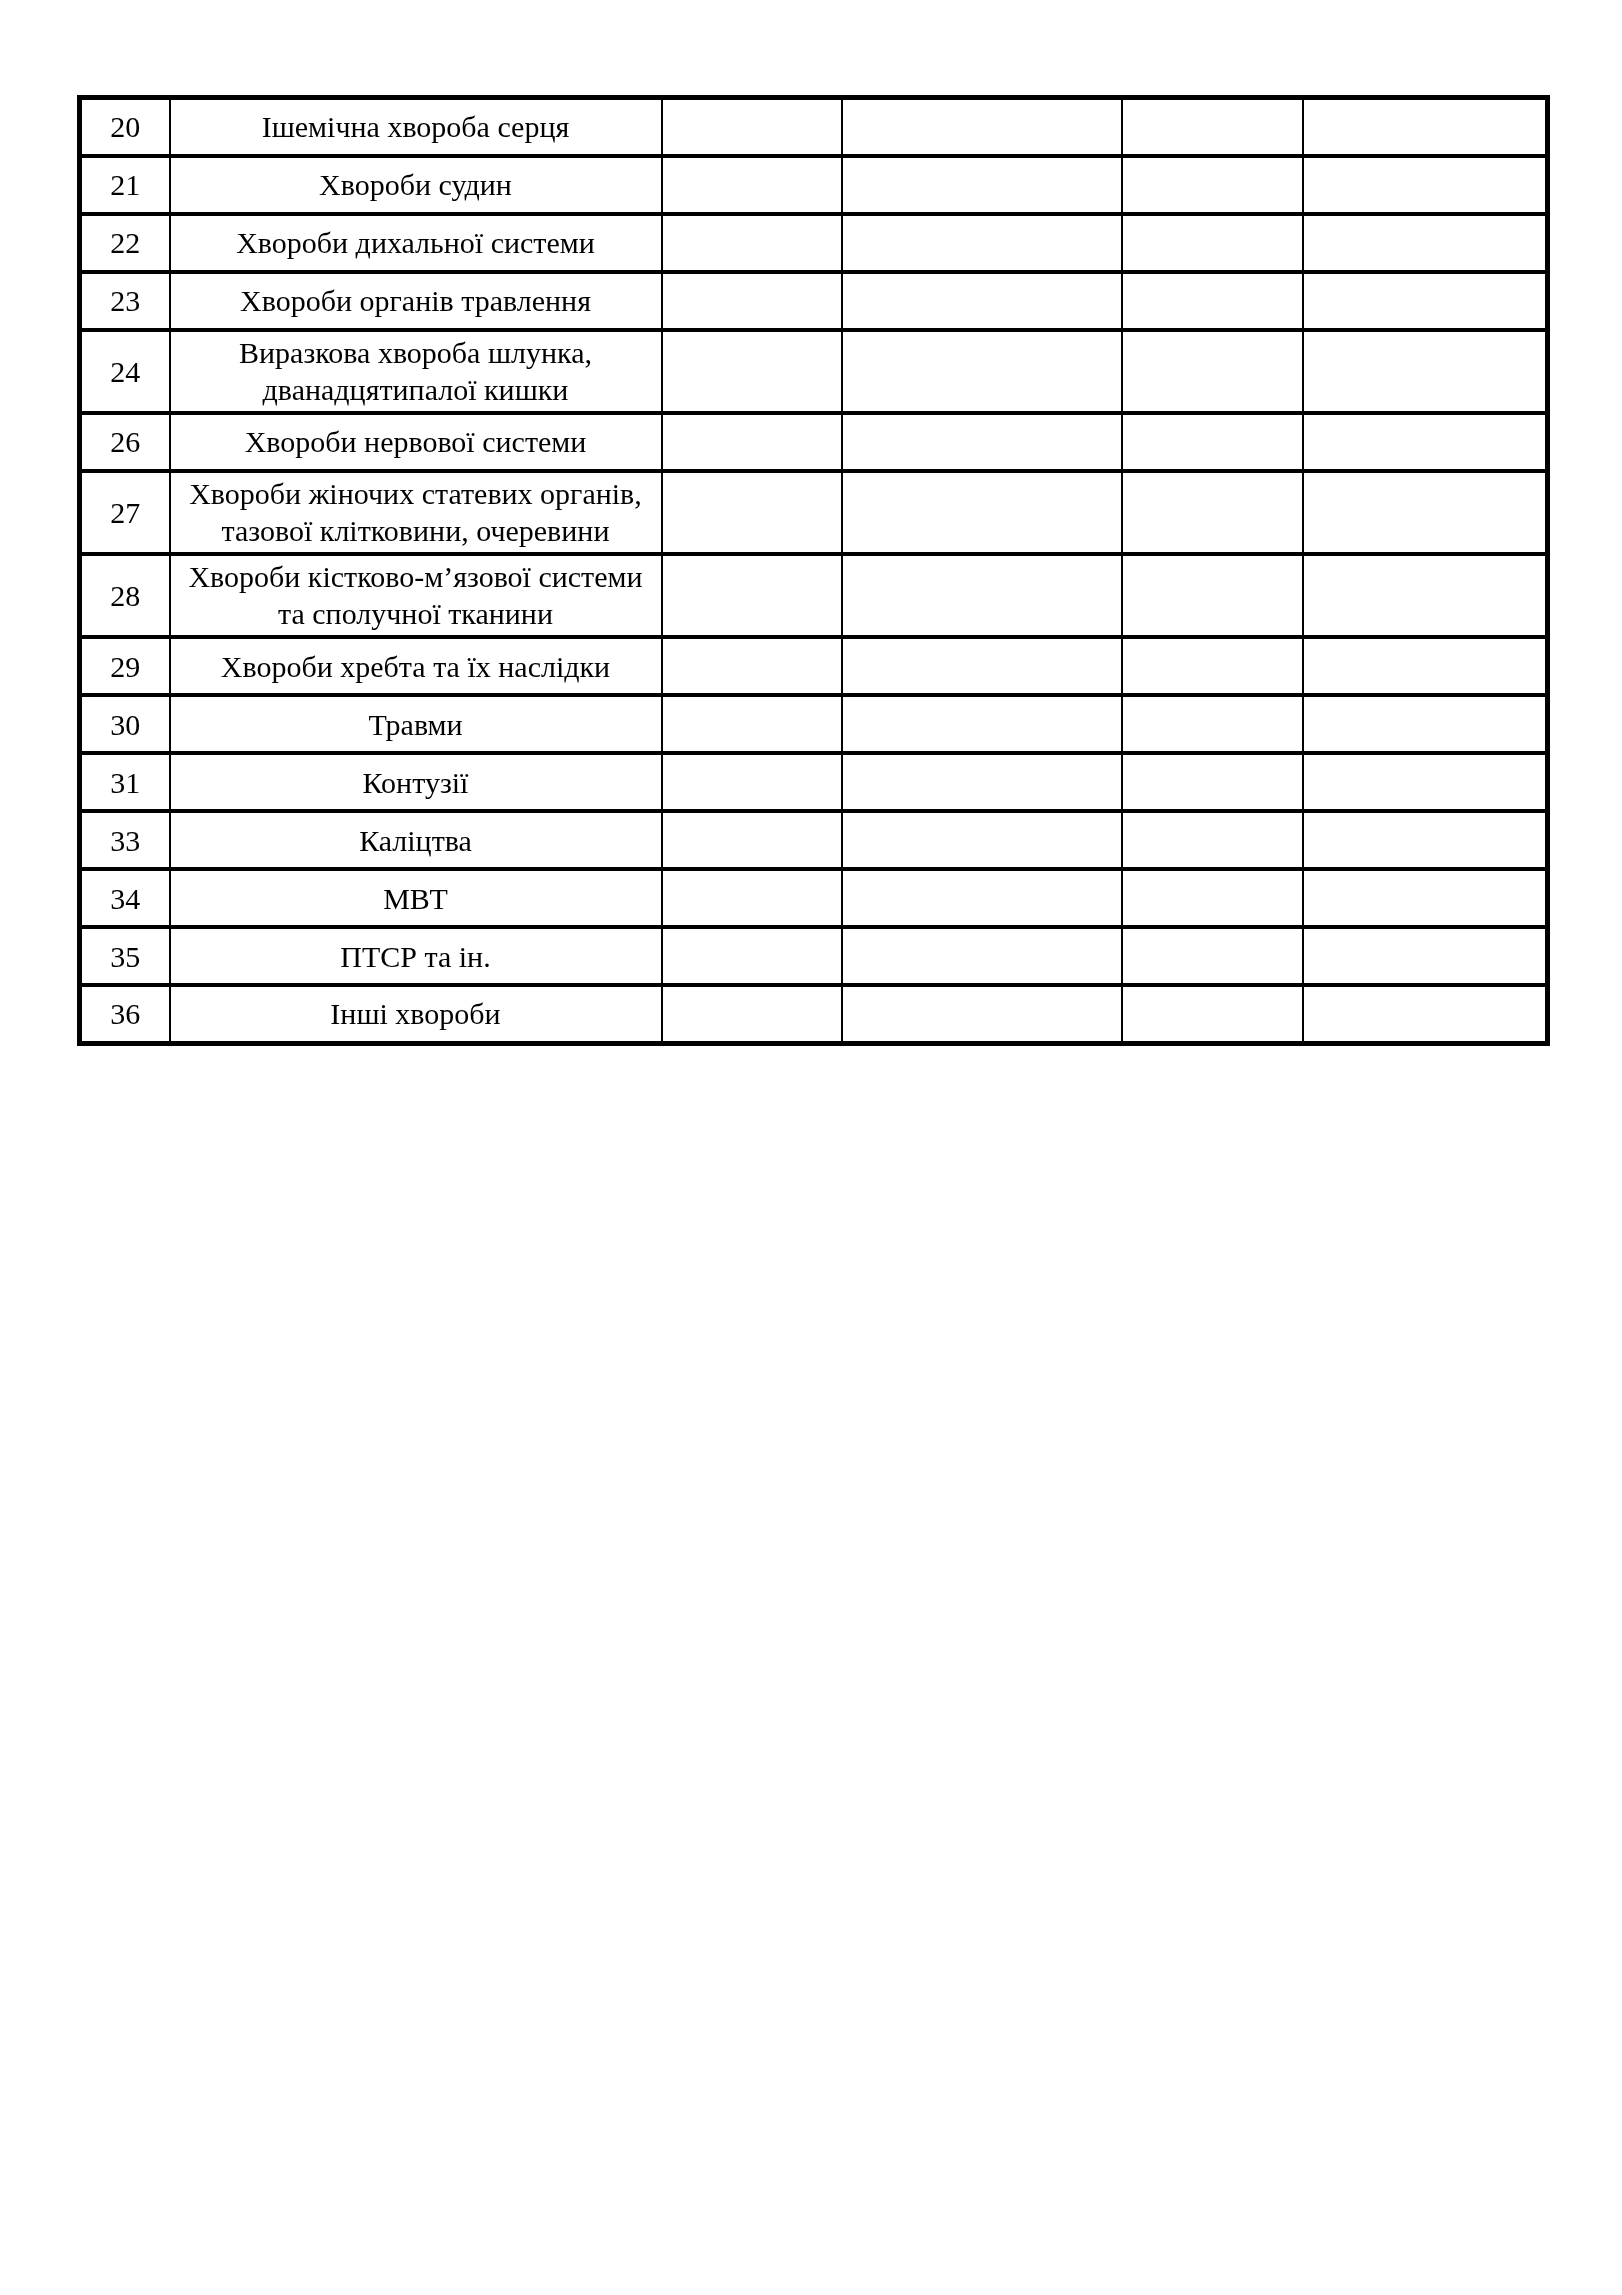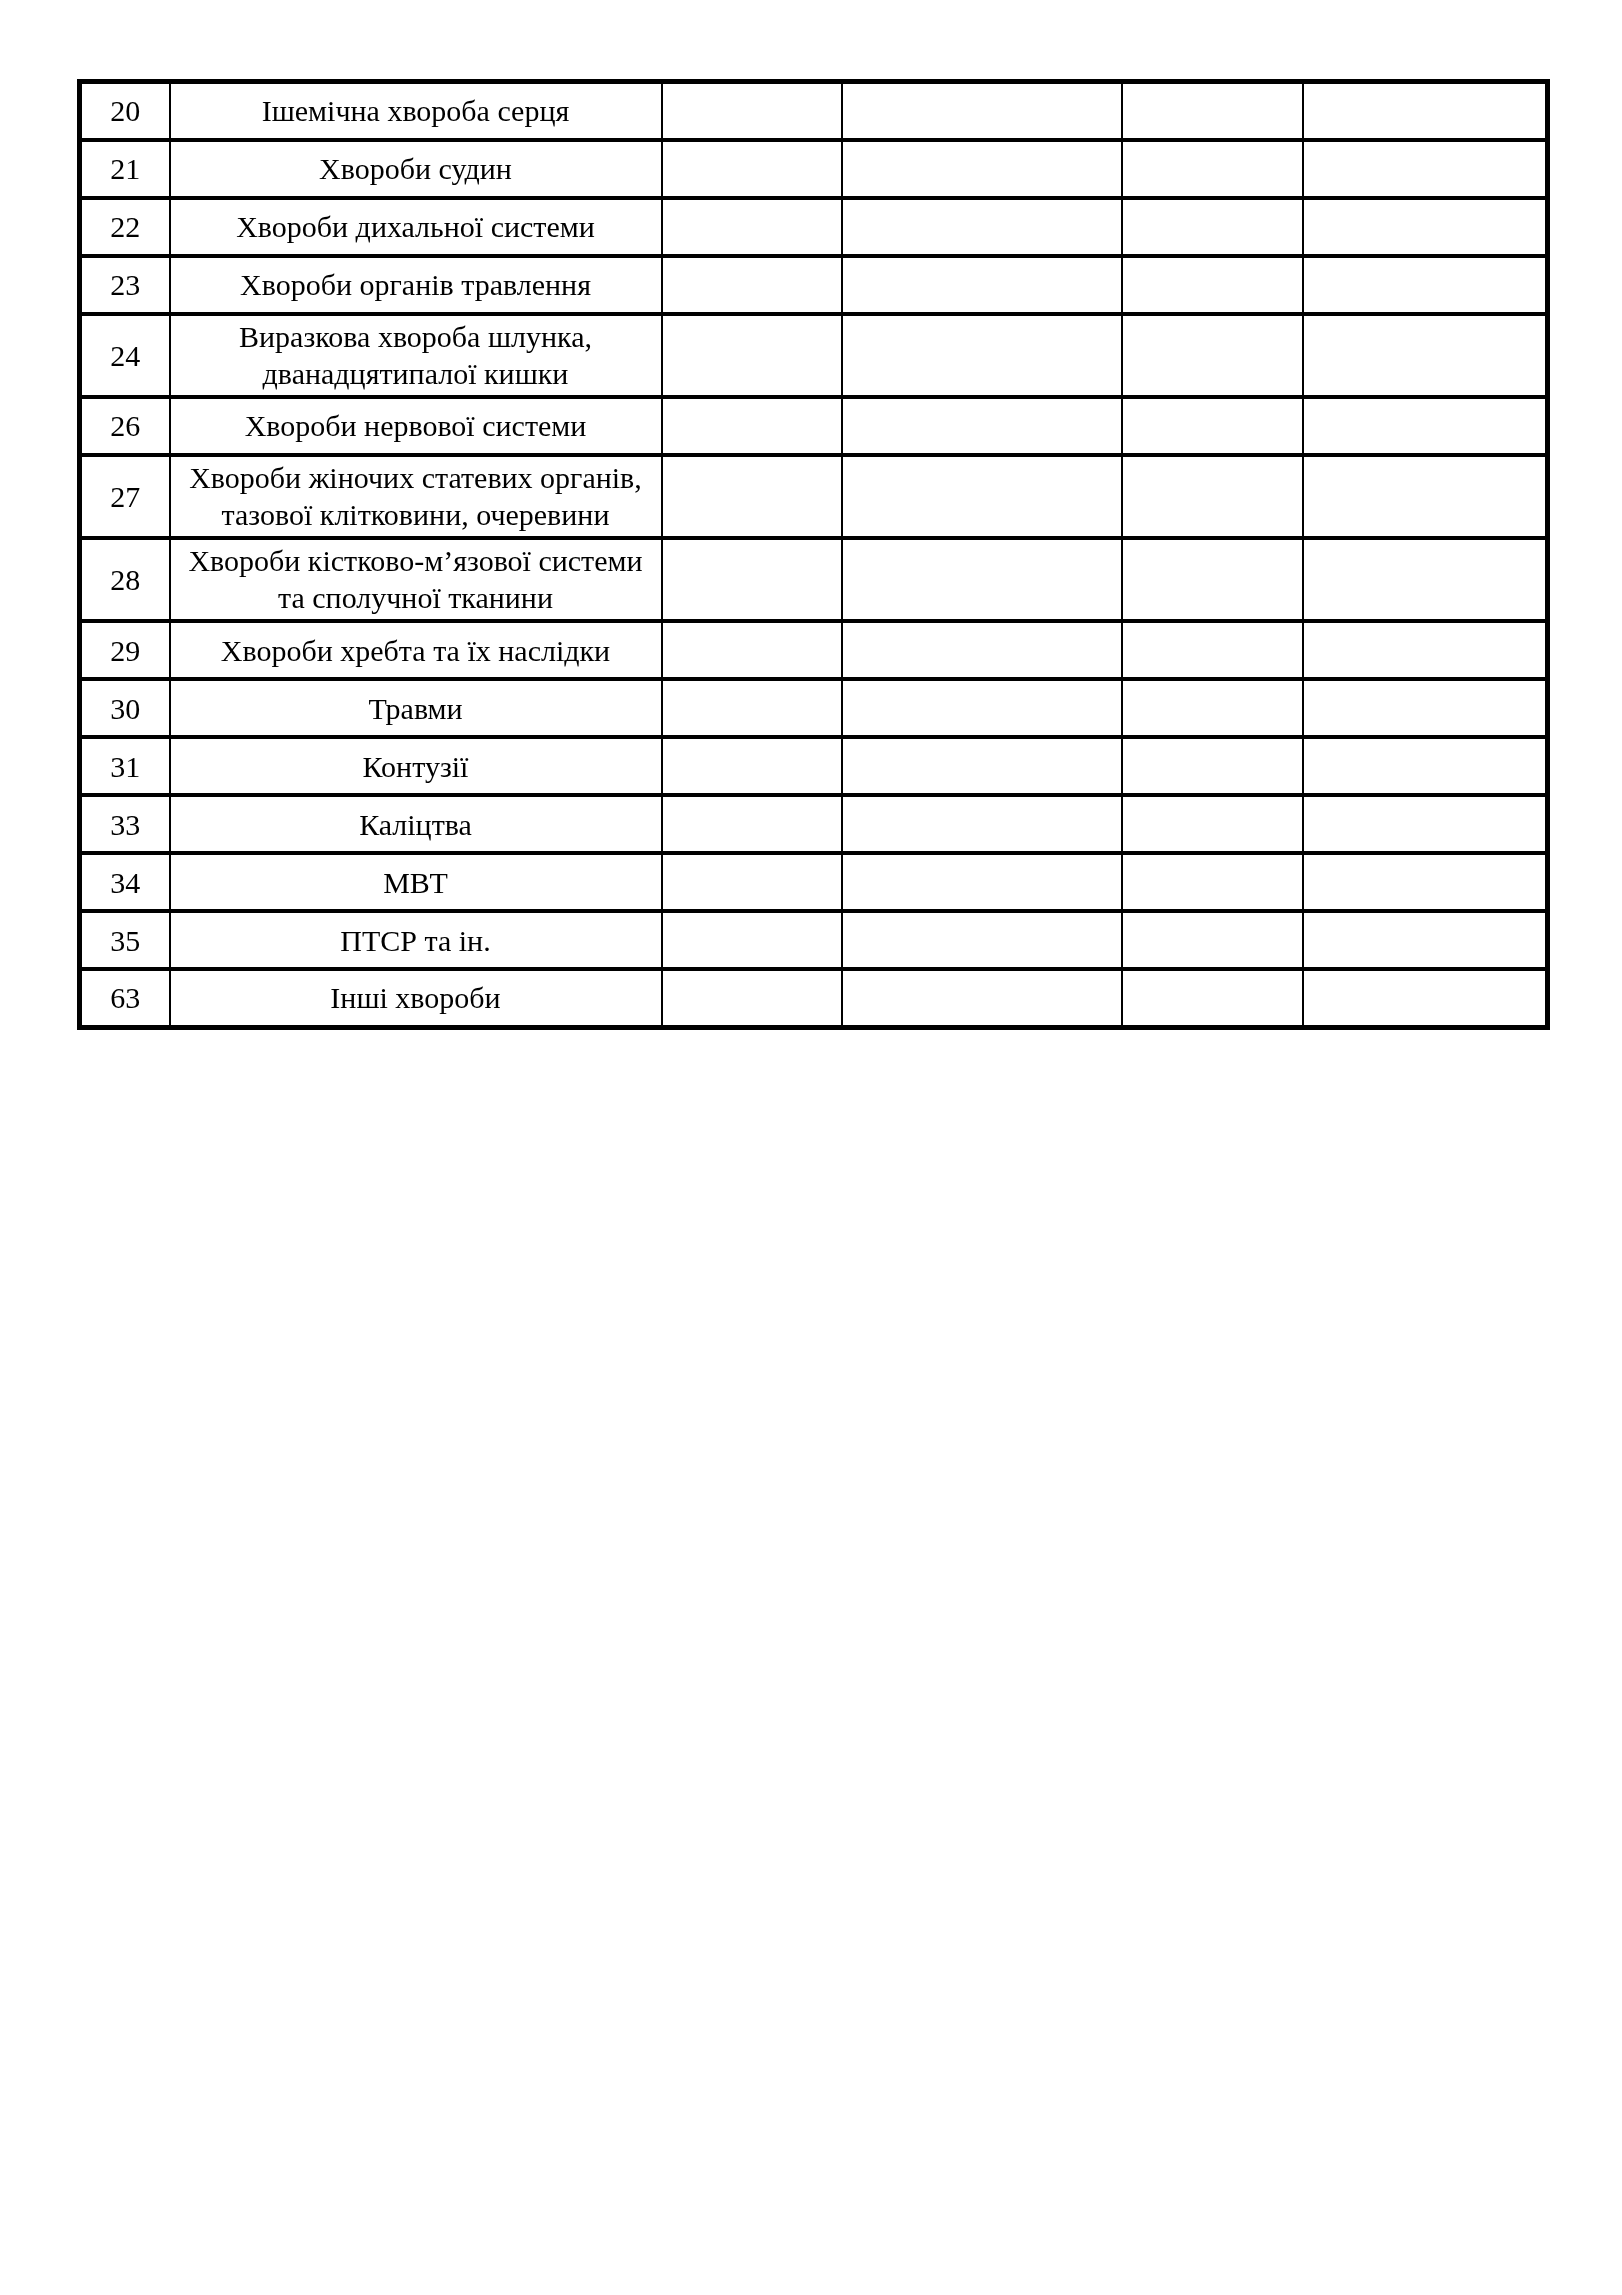--- a/index.html
+++ b/index.html
@@ -12,21 +12,21 @@
     width: 1623px;
     height: 2295px;
     background: #ffffff;
     overflow: hidden;
     font-family: "Liberation Serif", "DejaVu Serif", serif;
     color: #000000;
   }
   table.disease-table {
     position: absolute;
     left: 77px;
-    top: 79px;
+    top: 95px;
     width: 1469px;
     table-layout: fixed;
     border-collapse: collapse;
     border: 5.2px solid #000000;
   }
   table.disease-table td {
     border-left: 2.6px solid #000000;
     border-right: 2.6px solid #000000;
     border-top: 4.6px solid #000000;
     border-bottom: 4.6px solid #000000;
@@ -244,21 +244,21 @@
       <span>ПТСР та ін.</span>
     </td>
     <td class="c-empty"></td>
     <td class="c-empty"></td>
     <td class="c-empty"></td>
     <td class="c-empty"></td>
   </tr>
 
   <tr>
     <td class="c-num">
-      <span>63</span>
+      <span>36</span>
     </td>
     <td class="c-name">
       <span>Інші хвороби</span>
     </td>
     <td class="c-empty"></td>
     <td class="c-empty"></td>
     <td class="c-empty"></td>
     <td class="c-empty"></td>
   </tr>
 </tbody>

